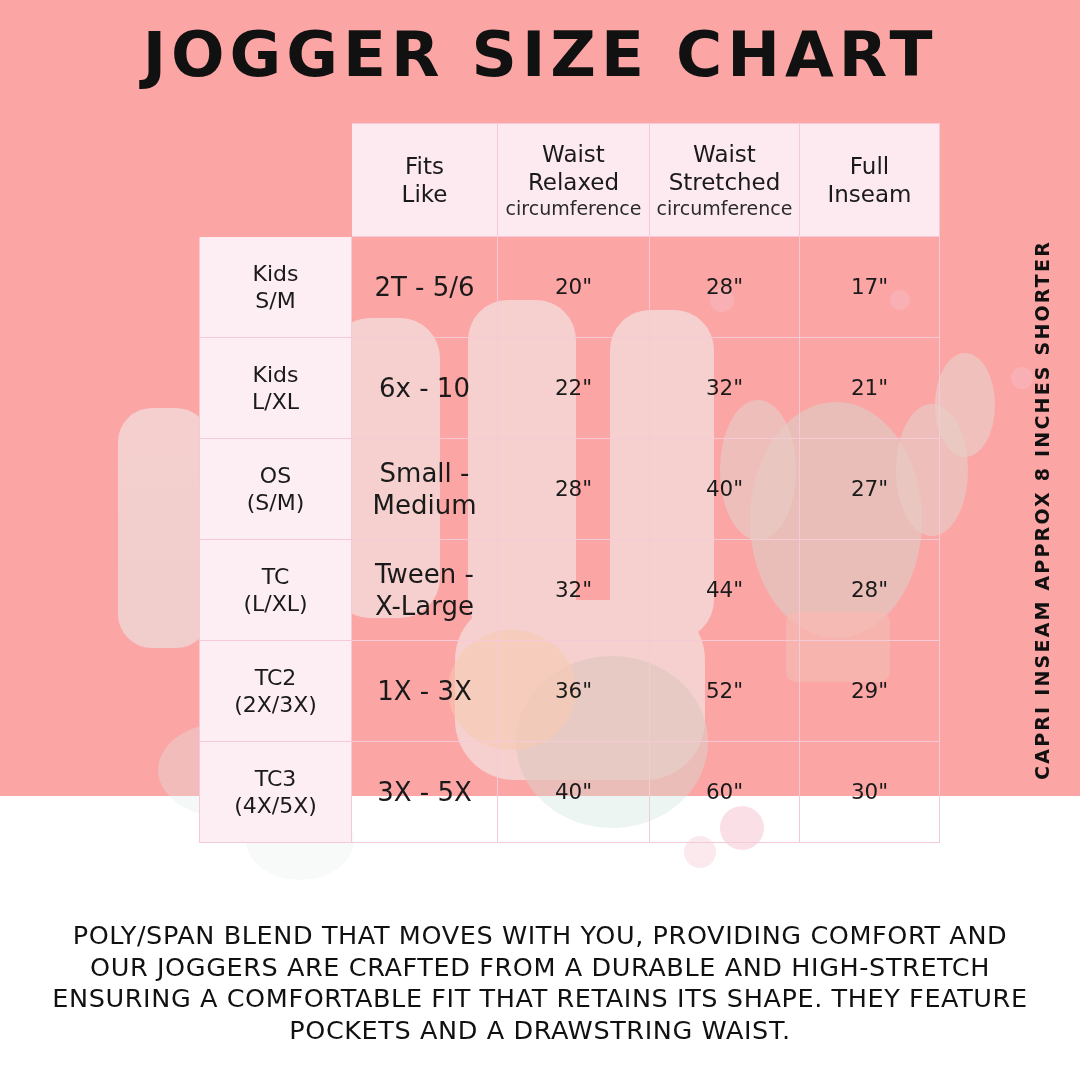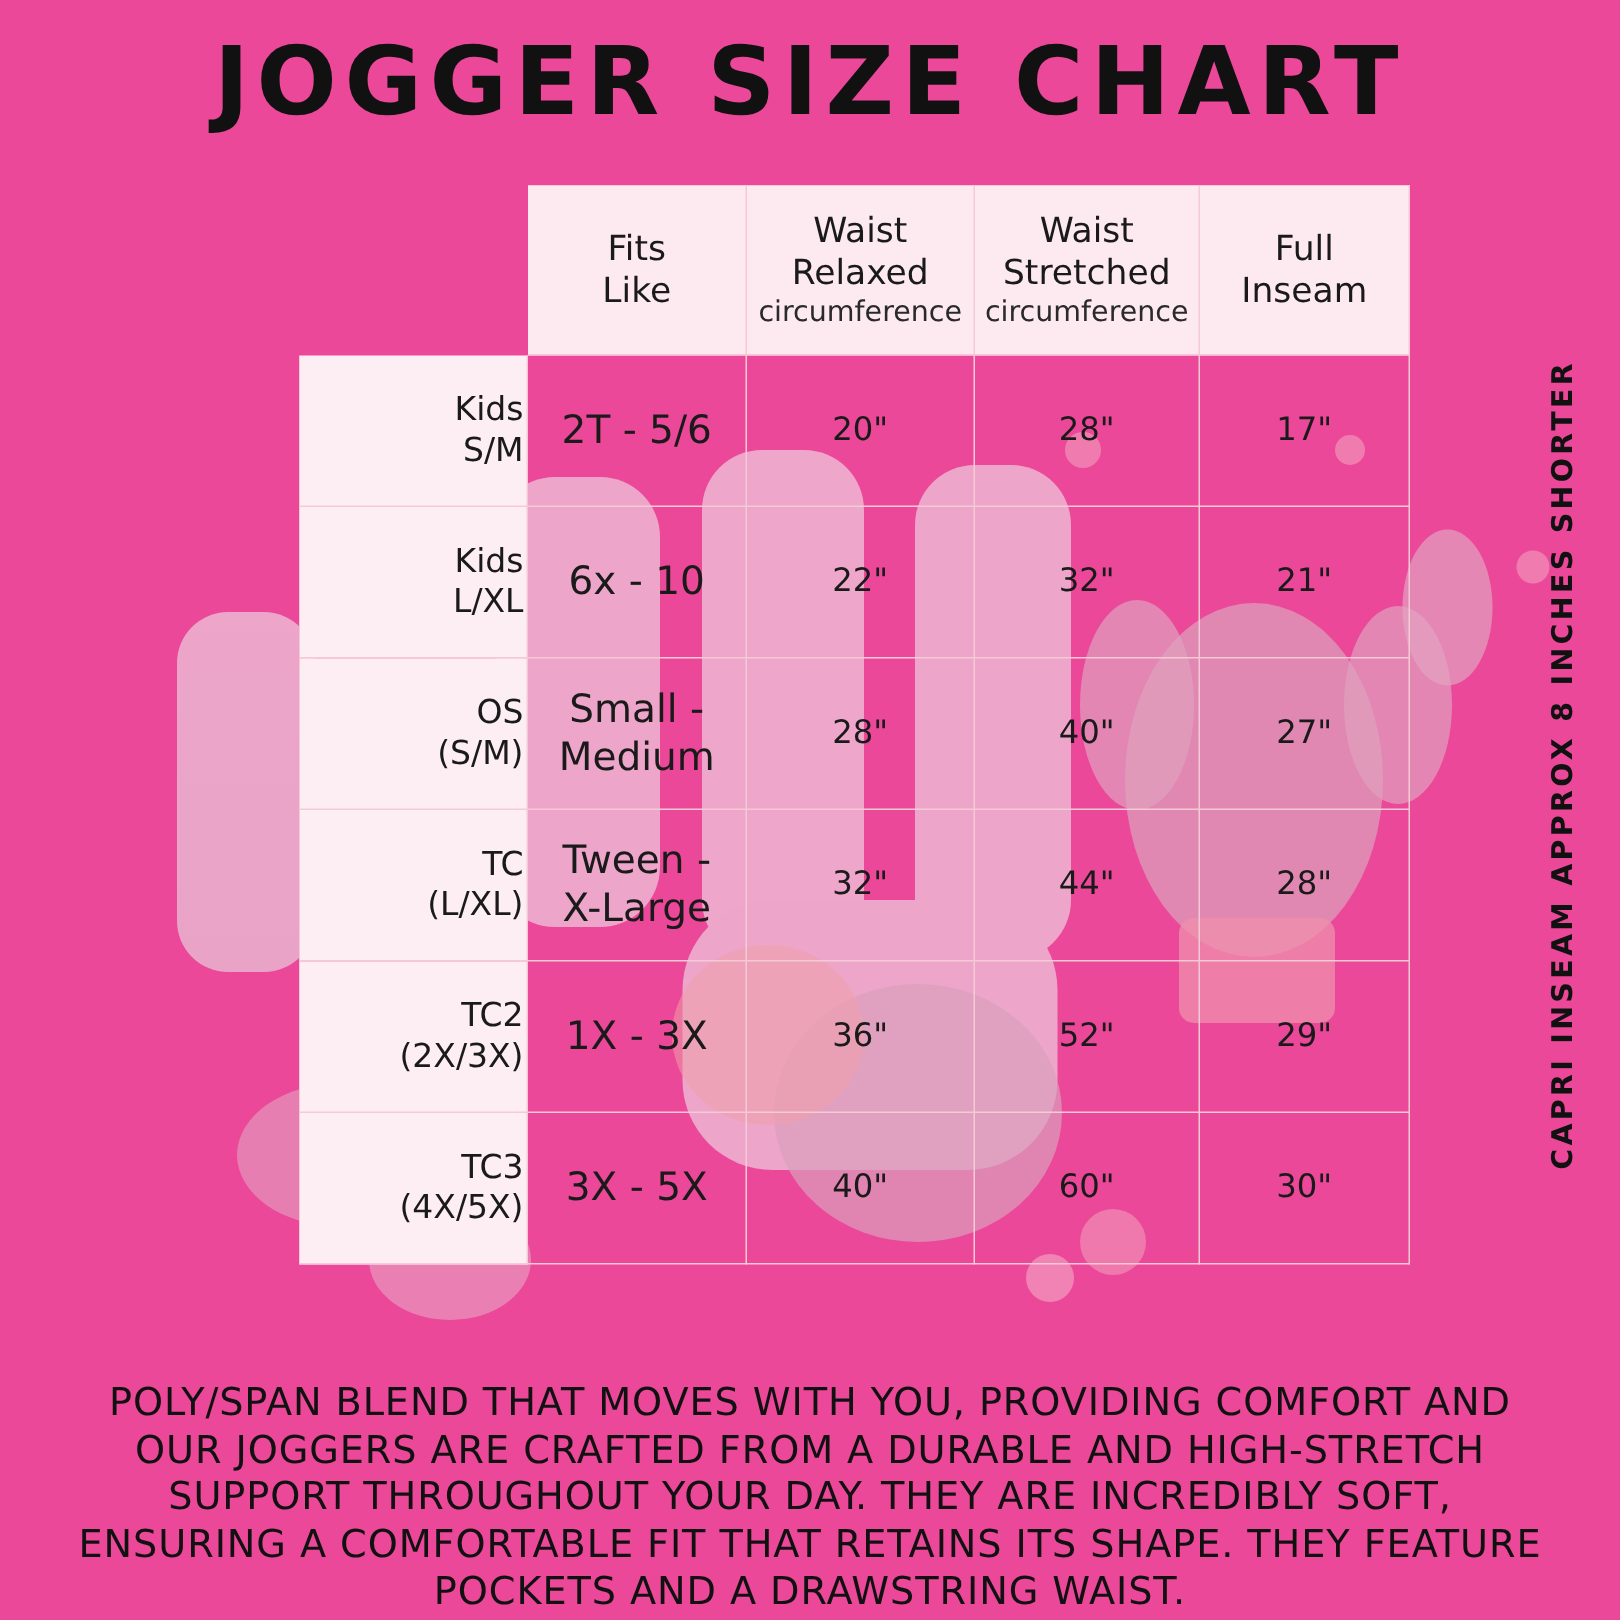--- a/index.html
+++ b/index.html
@@ -11,22 +11,22 @@
     height: 1080px;
     background: #ffffff;
     font-family: "DejaVu Sans", sans-serif;
     overflow: hidden;
     position: relative;
   }
 
   #page {
     position: relative;
     width: 1080px;
-    height: 1080px;
-    background: #ec4899;
+    height: 796px;
+    background: #fca5a5;
   }
 
   
   .watermark {
     position: absolute;
     left: 0;
     top: 0;
     width: 1080px;
     height: 1080px;
     pointer-events: none;
@@ -99,21 +99,20 @@
   tbody td {
     height: 96px;
     font-size: 21.5px;
     line-height: 1.25;
     background: transparent;
     padding: 2px;
   }
   tbody td.size-cell {
     background: #fdeef3;
     font-size: 22px;
-    text-align: right;
   }
   tbody td.fitlike {
     font-size: 26px;
   }
   .l2 { display: block; }
 
   
   .vertical-note {
     position: absolute;
     right: 18px;
@@ -315,18 +314,17 @@
     </table>
   </div>
 
   <div class="vertical-note">
     <span>CAPRI INSEAM APPROX 8 INCHES SHORTER</span>
   </div>
 
   <div class="footer">
     <div>POLY/SPAN BLEND THAT MOVES WITH YOU, PROVIDING COMFORT AND</div>
     <div>OUR JOGGERS ARE CRAFTED FROM A DURABLE AND HIGH-STRETCH</div>
-    <div>SUPPORT THROUGHOUT YOUR DAY. THEY ARE INCREDIBLY SOFT,</div>
     <div>ENSURING A COMFORTABLE FIT THAT RETAINS ITS SHAPE. THEY FEATURE</div>
     <div>POCKETS AND A DRAWSTRING WAIST.</div>
   </div>
 
 </div>
 
 </body></html>

